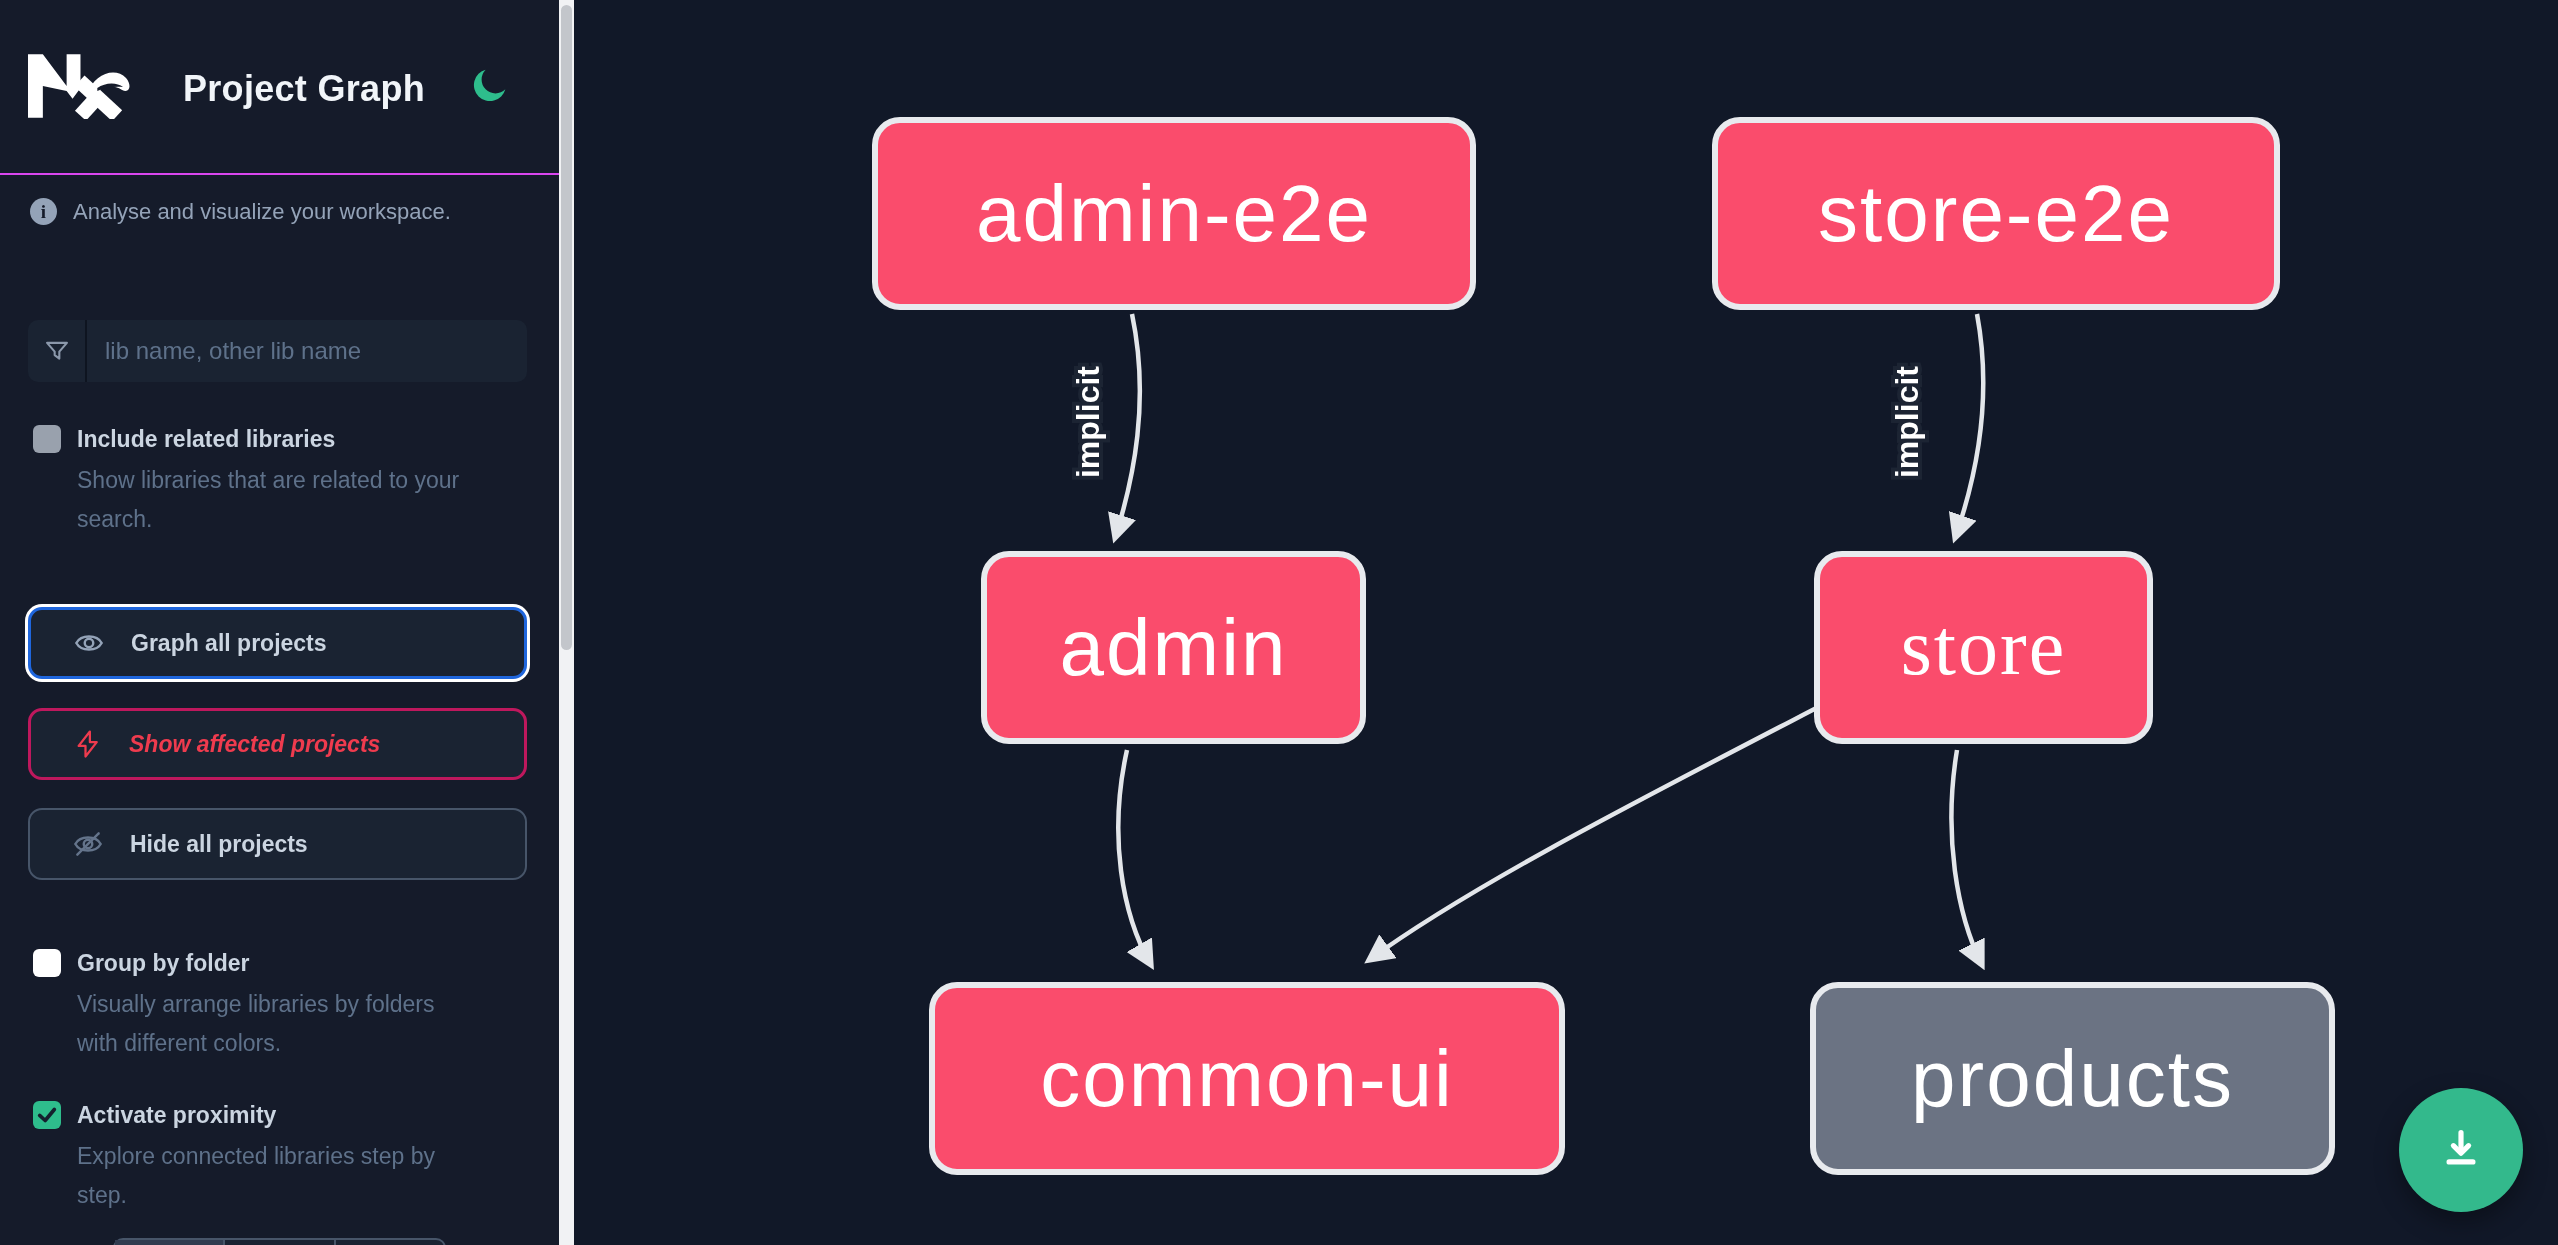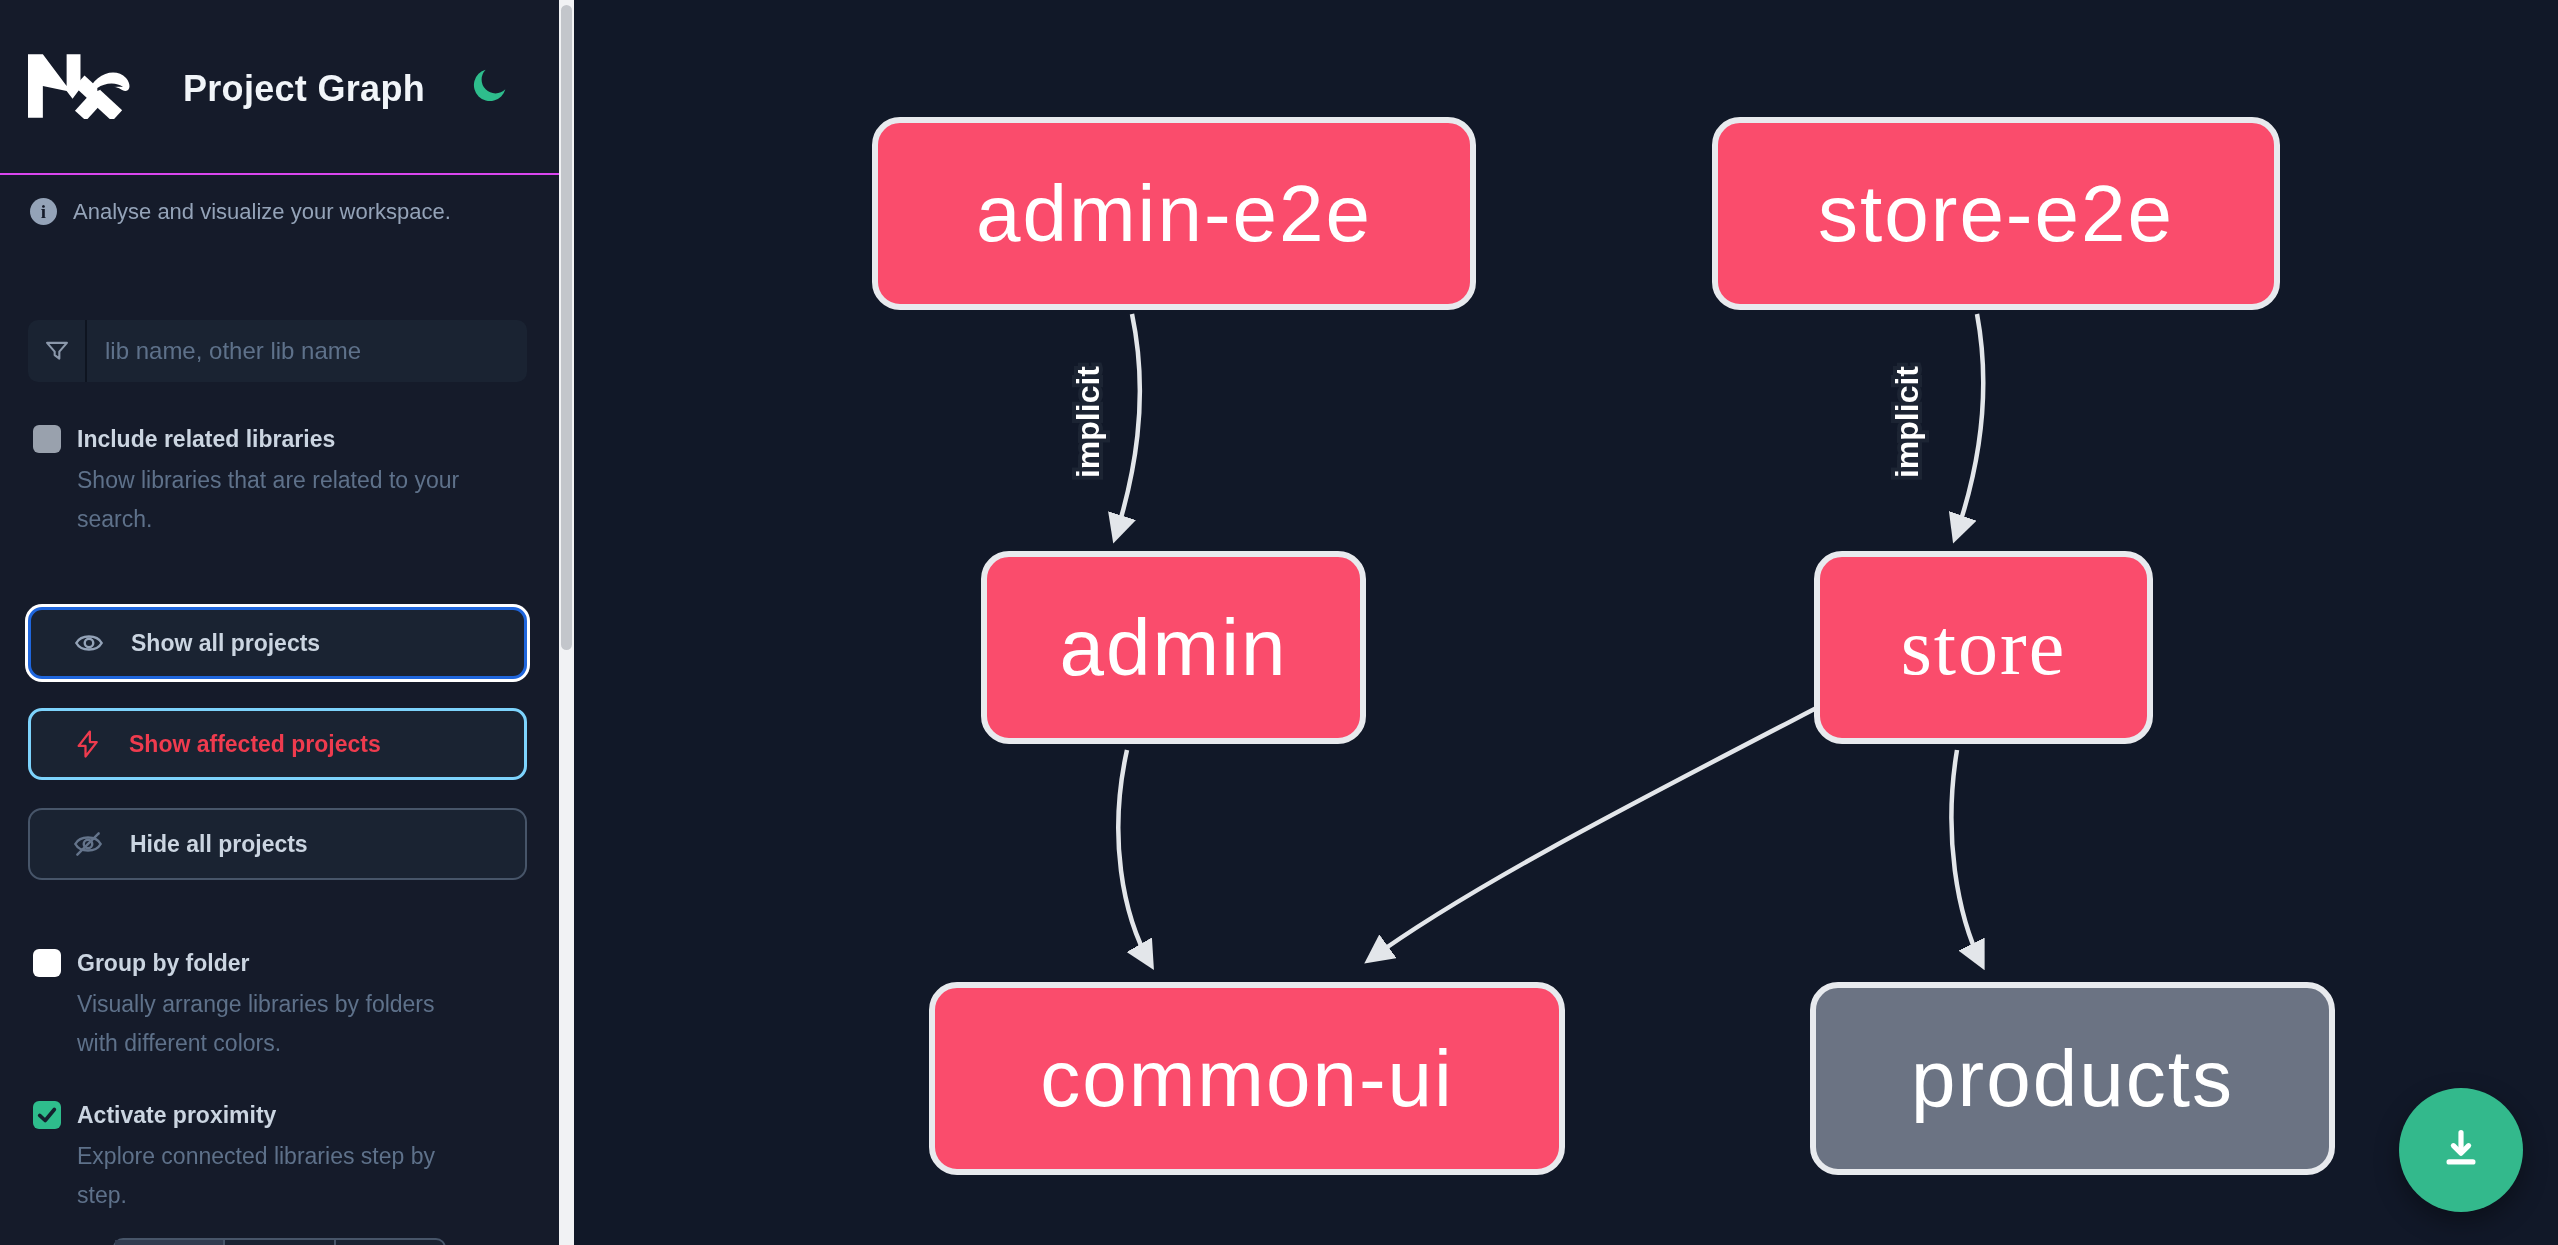--- a/index.html
+++ b/index.html
@@ -27,21 +27,21 @@
   .checkbox.white{background:#ffffff;}
   .checkbox.green{background:#2ebd8c;}
   .checkbox:not(.checked) svg{display:none;}
   .check-text{width:385px;}
   .check-label{color:#cbd5e1;font-size:23px;font-weight:700;line-height:30px;}
   .check-desc{color:#5e718a;font-size:23px;line-height:39px;margin-top:7px;}
 
   .sb-btn{position:absolute;left:28px;width:499px;height:72px;border-radius:14px;background:#1a2332;display:flex;align-items:center;gap:26px;padding:0 0 0 42px;box-sizing:border-box;cursor:pointer;font-family:"Liberation Sans",sans-serif;}
   .sb-btn .lbl{font-size:23px;font-weight:600;color:#cbd5e1;}
   .btn-show-all{top:607px;border:3px solid #1f66dd;box-shadow:0 0 0 3px #ffffff;}
-  .btn-affected{top:708px;border:3px solid #7dd3fc;}
+  .btn-affected{top:708px;border:3px solid #be185d;font-style:italic;}
   .btn-affected .lbl{color:#ef3b4e;}
   .btn-hide{top:808px;border:2px solid #475569;}
 
   .stepper{position:absolute;left:113px;top:1238px;width:333px;height:40px;border:2px solid #475569;border-radius:10px 10px 0 0;display:flex;background:#1a2332;box-sizing:border-box;}
   .stepper .seg{flex:1;border-right:2px solid #475569;}
   .stepper .seg:first-child{background:#313c50;}
   .stepper .seg:last-child{border-right:none;}
 
   
   .sb-scroll-track{position:absolute;left:559px;top:0;width:15px;height:1245px;background:#f1f2f4;}
@@ -99,21 +99,21 @@
         <div class="check-label">Include related libraries</div>
         <div class="check-desc">Show libraries that are related to your search.</div>
       </span>
     </label>
 
     <button class="sb-btn btn-show-all">
       <svg width="32" height="32" viewBox="0 0 24 24" fill="none" stroke="#94a3b8" stroke-width="1.8">
         <path d="M2.5 12 C6 5.5 18 5.5 21.5 12 C18 18.5 6 18.5 2.5 12 Z"></path>
         <circle cx="12" cy="12" r="3.2"></circle>
       </svg>
-      <span class="lbl">Show all projects</span>
+      <span class="lbl">Graph all projects</span>
     </button>
 
     <button class="sb-btn btn-affected">
       <svg width="30" height="30" viewBox="0 0 24 24" fill="none" stroke="#ef3b4e" stroke-width="1.8" stroke-linejoin="round">
         <path d="M13.5 2 L4.5 13.5 h5.5 L10 22 l9-11.5 h-5.5 Z"></path>
       </svg>
       <span class="lbl">Show affected projects</span>
     </button>
 
     <button class="sb-btn btn-hide">

